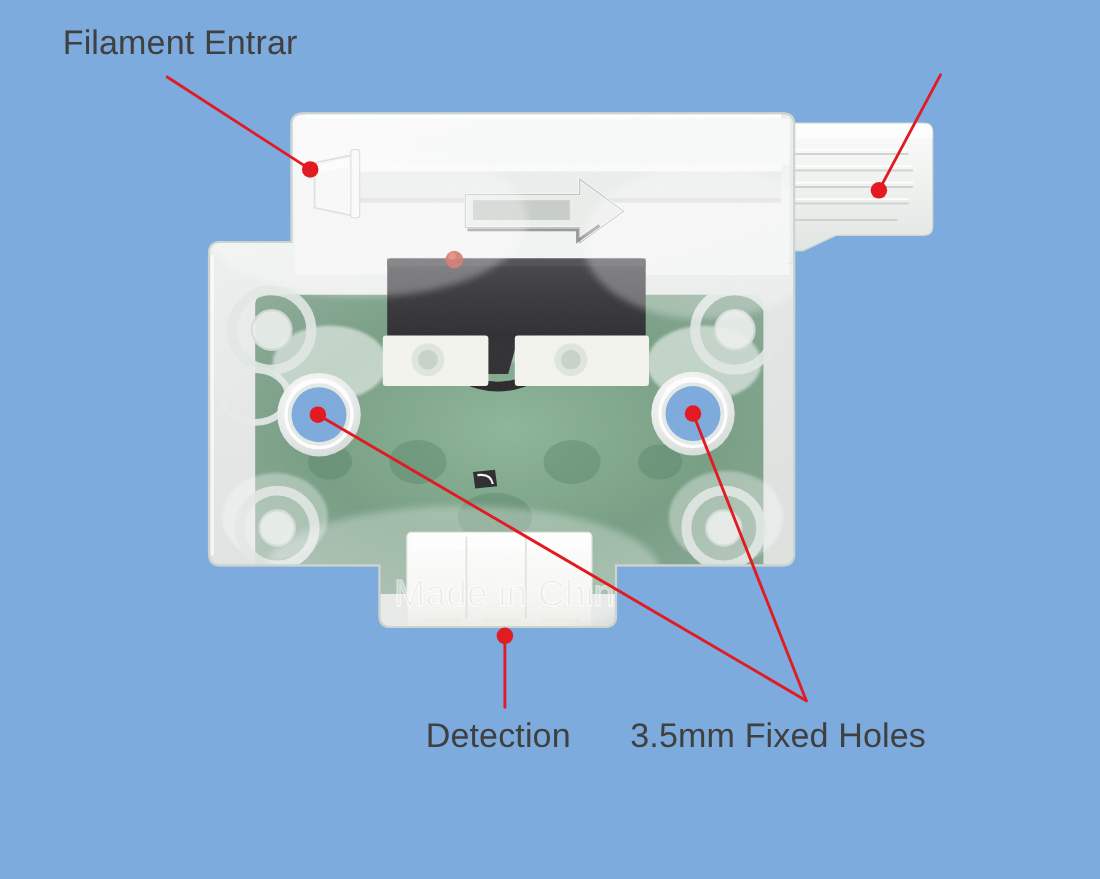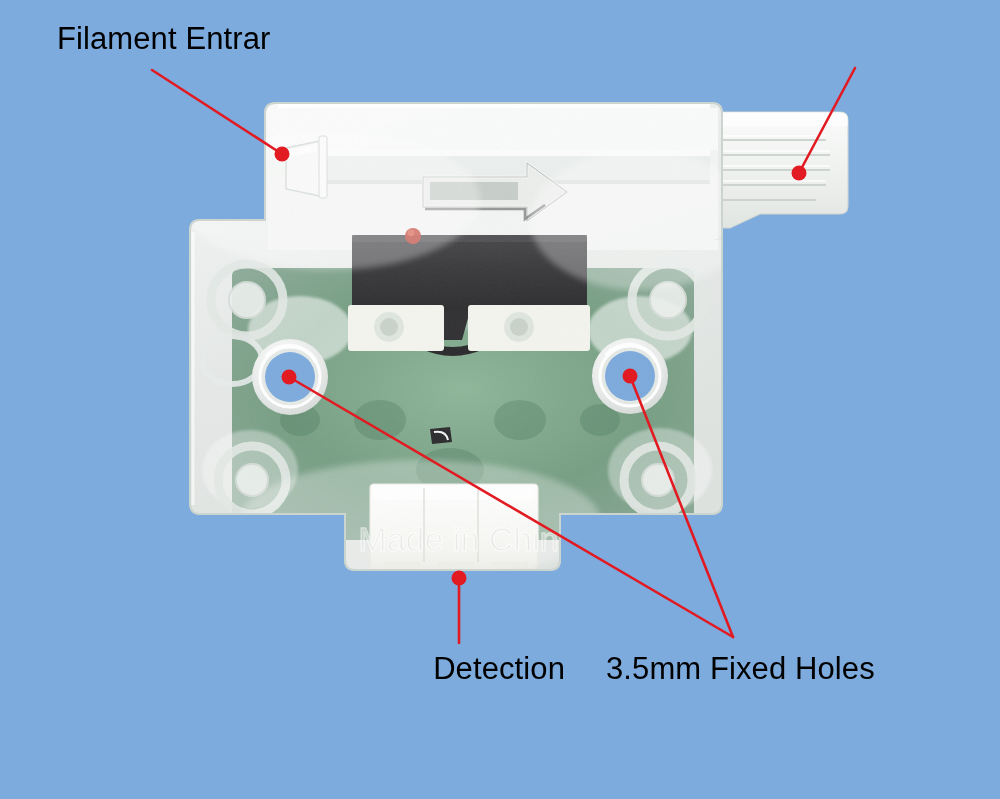--- a/index.html
+++ b/index.html
@@ -13,31 +13,31 @@
     width: 1000px;
     height: 799px;
     overflow: hidden;
     background: #7dabdd;
     font-family: "Liberation Sans", sans-serif;
   }
 
   
   .callout-label {
     position: absolute;
-    color: #000000;
+    color: #404040;
     font-family: "Liberation Sans", sans-serif;
     font-size: 31px;
     line-height: 1.09;
     white-space: nowrap;
     letter-spacing: 0.1px;
   }
   #label-filament-entrar { left: 57px;  top: 22px; }
   #label-filament-export { left: 714px; top: 22px; }
-  #label-fixed-holes     { left: 606px; top: 652px; }
-  #label-detection       { left: 387px; top: 652px; text-align: right; white-space: normal; width: 178px; }
+  #label-fixed-holes     { left: 573px; top: 652px; }
+  #label-detection       { left: 387px; top: 652px; text-align: left; white-space: normal; width: 178px; }
   #label-detection .l2 { display: block; }
 
   
   svg.layer {
     position: absolute;
     left: 0; top: 0;
     width: 1000px;
     height: 799px;
     overflow: visible;
   }

